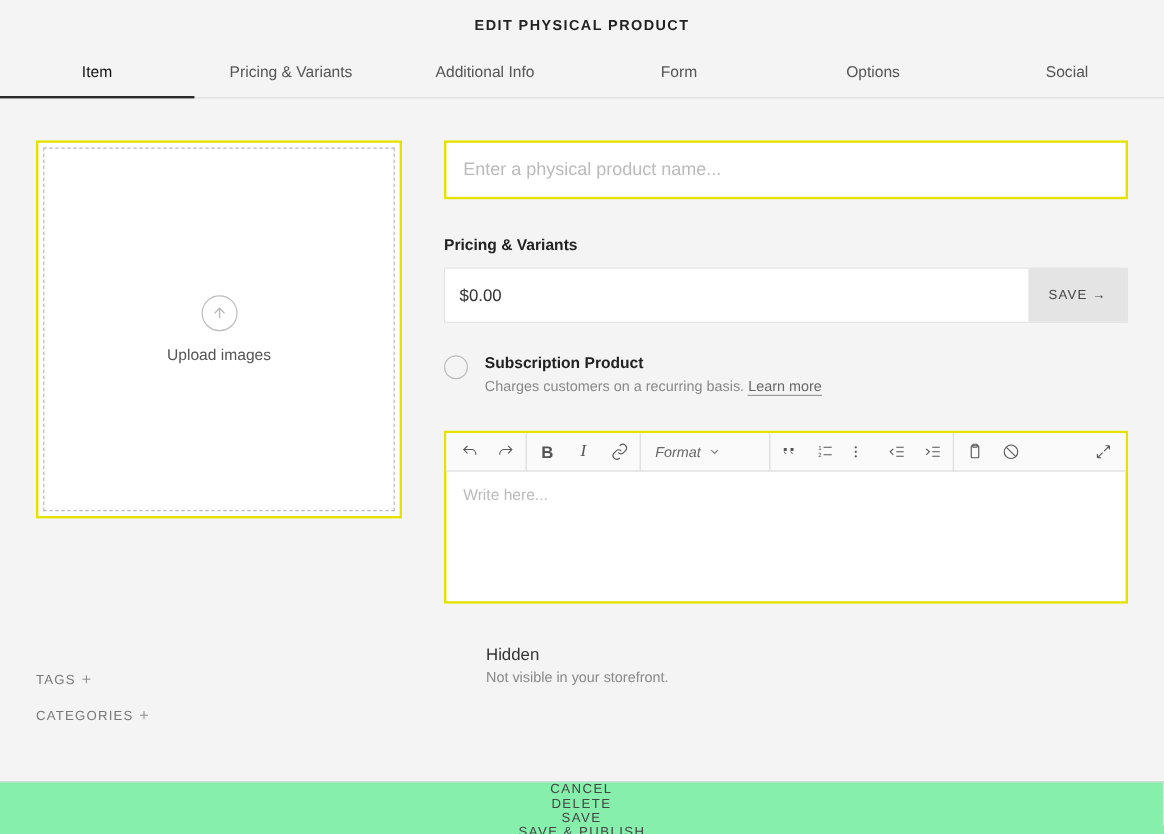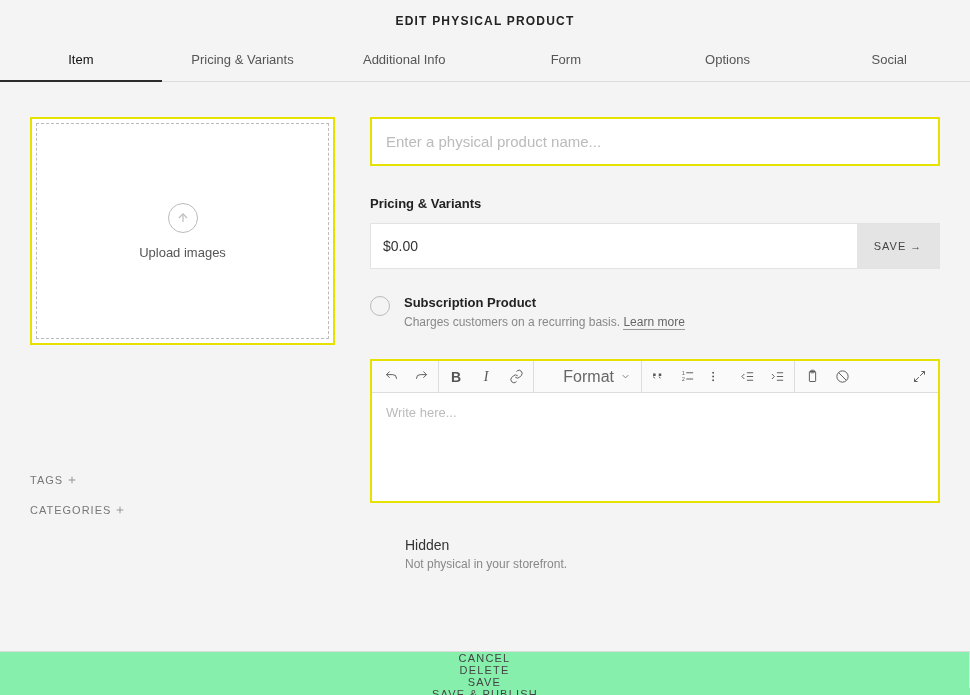--- a/index.html
+++ b/index.html
@@ -59,21 +59,21 @@
   }
   .right-col {
     flex: 1;
     min-width: 0;
   }
   .upload-box {
     border: 2px solid #e6e200;
     padding: 4px;
     background: #fff;
     width: 305px;
-    height: 228px;
+    height: 315px;
   }
   .upload-inner {
     border: 1px dashed #bbb;
     width: 100%;
     height: 100%;
     display: flex;
     flex-direction: column;
     align-items: center;
     justify-content: center;
     gap: 12px;
@@ -223,27 +223,28 @@
     width: 1px;
     height: 32px;
     background: #ddd;
     margin: 0 2px;
   }
   .tb-format {
     display: flex;
     align-items: center;
     gap: 6px;
     padding: 0 10px;
-    font-size: 16px;
+    font-size: 12px;
+    font-style: italic;
     color: #666;
     cursor: pointer;
     width: 106px;
     border-right: 1px solid #ddd;
     height: 100%;
-    justify-content: flex-end;
+    justify-content: flex-start;
   }
   .tb-bold { font-weight: 700; font-style: normal; }
   .tb-italic { font-style: italic; font-family: Georgia, serif; }
   .tb-btn svg { width: 15px; height: 15px; stroke: #555; fill: none; stroke-width: 1.5; }
   .tb-btn.filled svg { fill: #555; stroke: none; }
   .editor-body {
     min-height: 108px;
     padding: 12px 14px;
     font-size: 13px;
     color: #bbb;
@@ -447,21 +448,21 @@
                 <path d="M4 20l7-7M4 20v-5M4 20h5M20 4l-7 7M20 4v5M20 4h-5"></path>
               </svg>
           </div>
         </div>
       </div>
       <div class="editor-body" contenteditable="true" style="">Write here...</div>
     </div>
 
     <div class="visibility">
       <div class="vis-title">Hidden</div>
-      <div class="vis-desc">Not physical in your storefront.</div>
+      <div class="vis-desc">Not visible in your storefront.</div>
     </div>
   </div>
 </div>
 
 <div class="footer">
   <button class="foot-btn">CANCEL</button>
   <button class="foot-btn">DELETE</button>
   <button class="foot-btn">SAVE</button>
   <button class="foot-btn">SAVE &amp; PUBLISH</button>
 </div>

